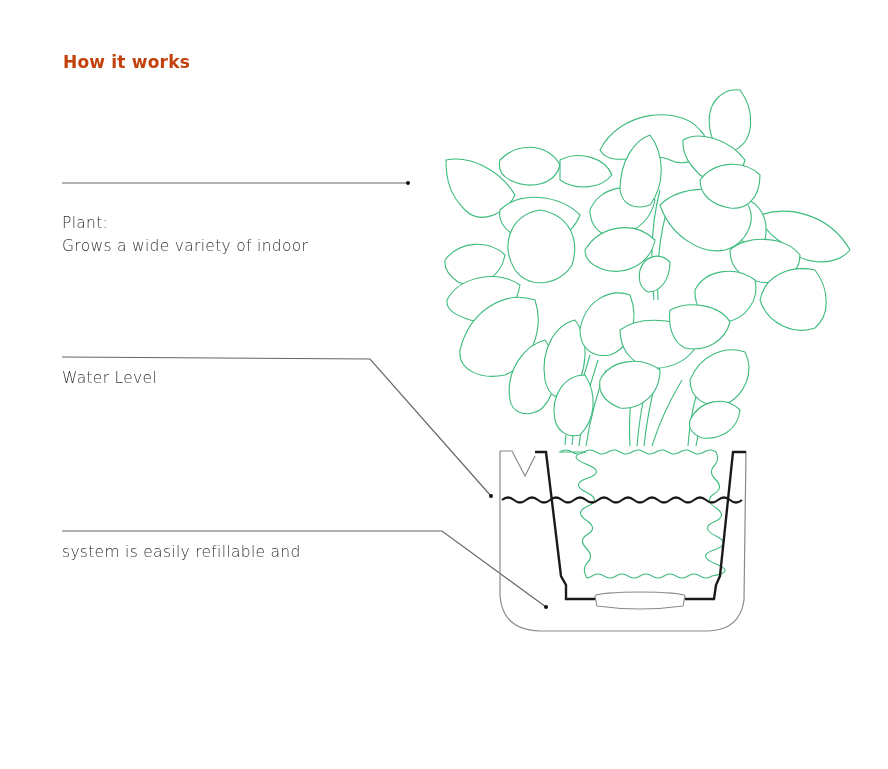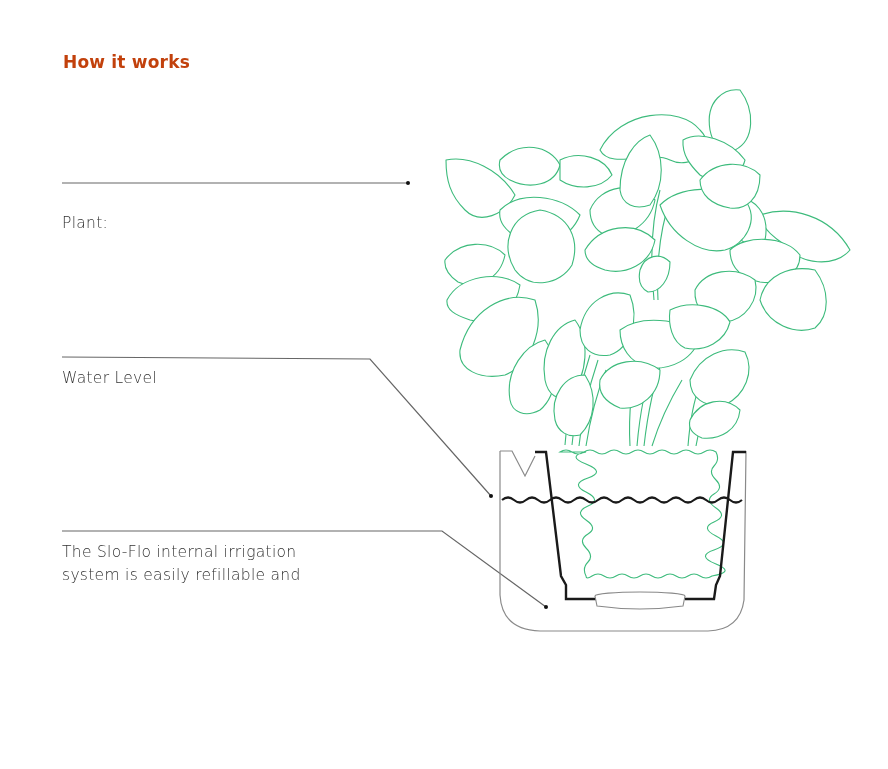--- a/index.html
+++ b/index.html
@@ -15,28 +15,28 @@
   #reservoir-label { top: 541px; }
   svg.diagram { position: absolute; left: 0; top: 0; }
 </style>
 </head>
 <body>
 
 <div class="title">How it works</div>
 
 <div class="label" id="plant-label">
   <span>Plant:</span>
+  <span>Grows a wide variety of indoor</span>
 </div>
 
 <div class="label" id="water-label">
   <span>Water Level</span>
 </div>
 
 <div class="label" id="reservoir-label">
-  <span>The Slo-Flo internal irrigation</span>
   <span>system is easily refillable and</span>
 </div>
 
 <svg class="diagram" width="888" height="769" viewBox="0 0 888 769">
 
   <g stroke="#666" stroke-width="1.2" fill="none">
     <polyline points="62,183 408,183"></polyline>
     <polyline points="62,357 370,359 491,496"></polyline>
     <polyline points="62,531 442,531 546,607"></polyline>
   </g>

